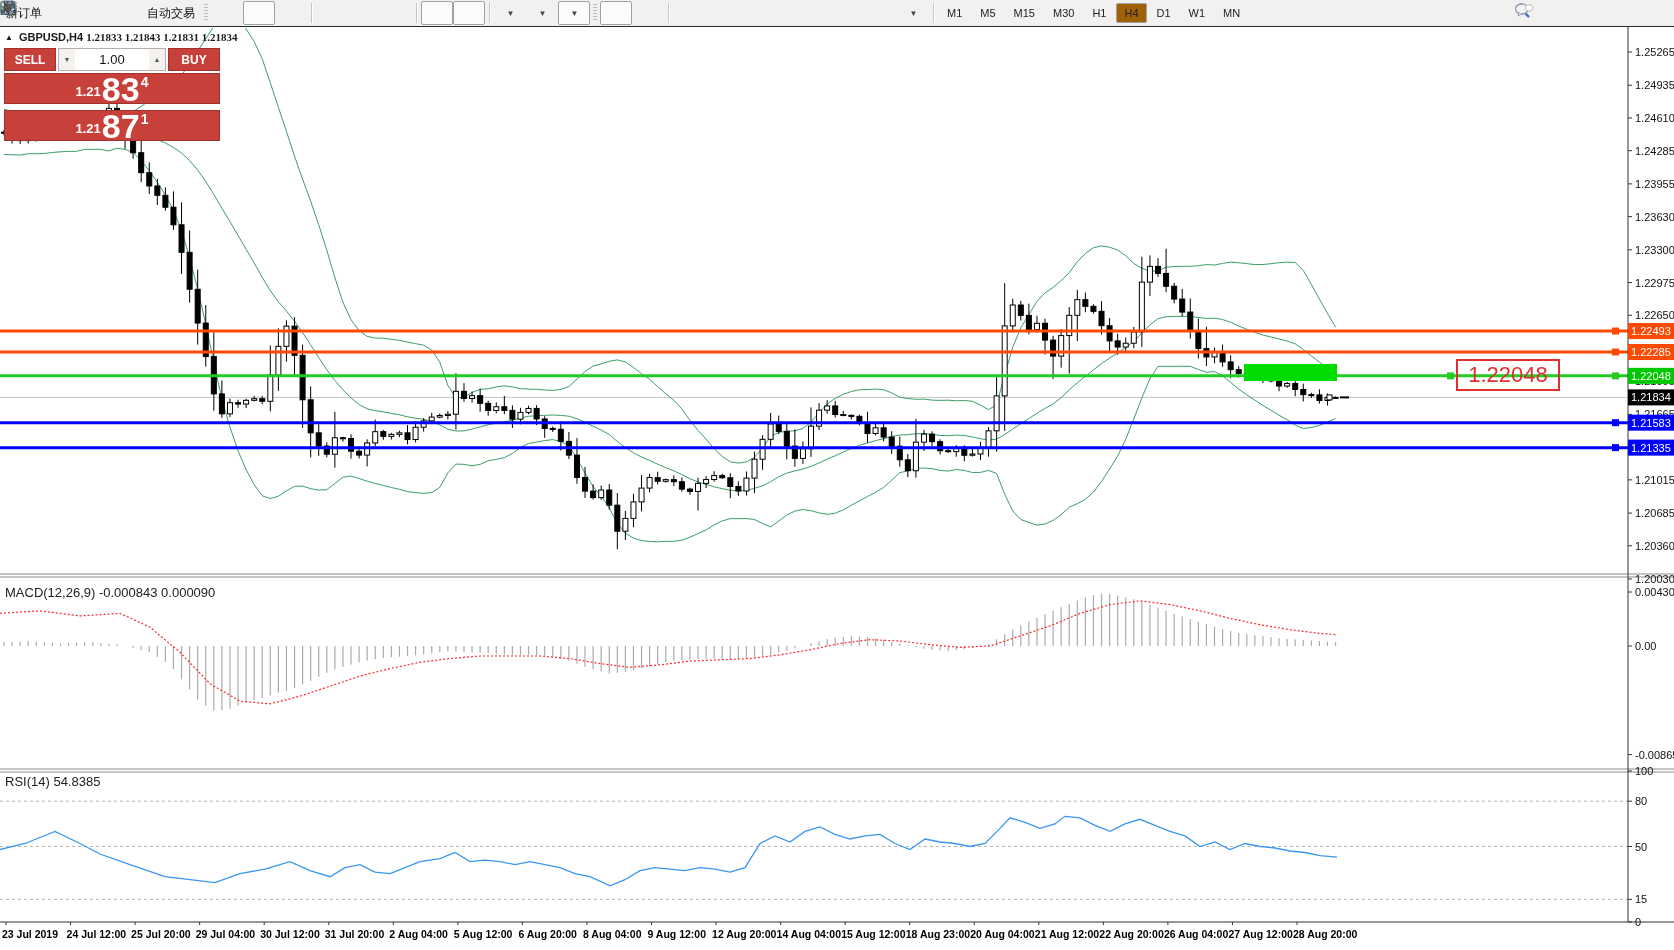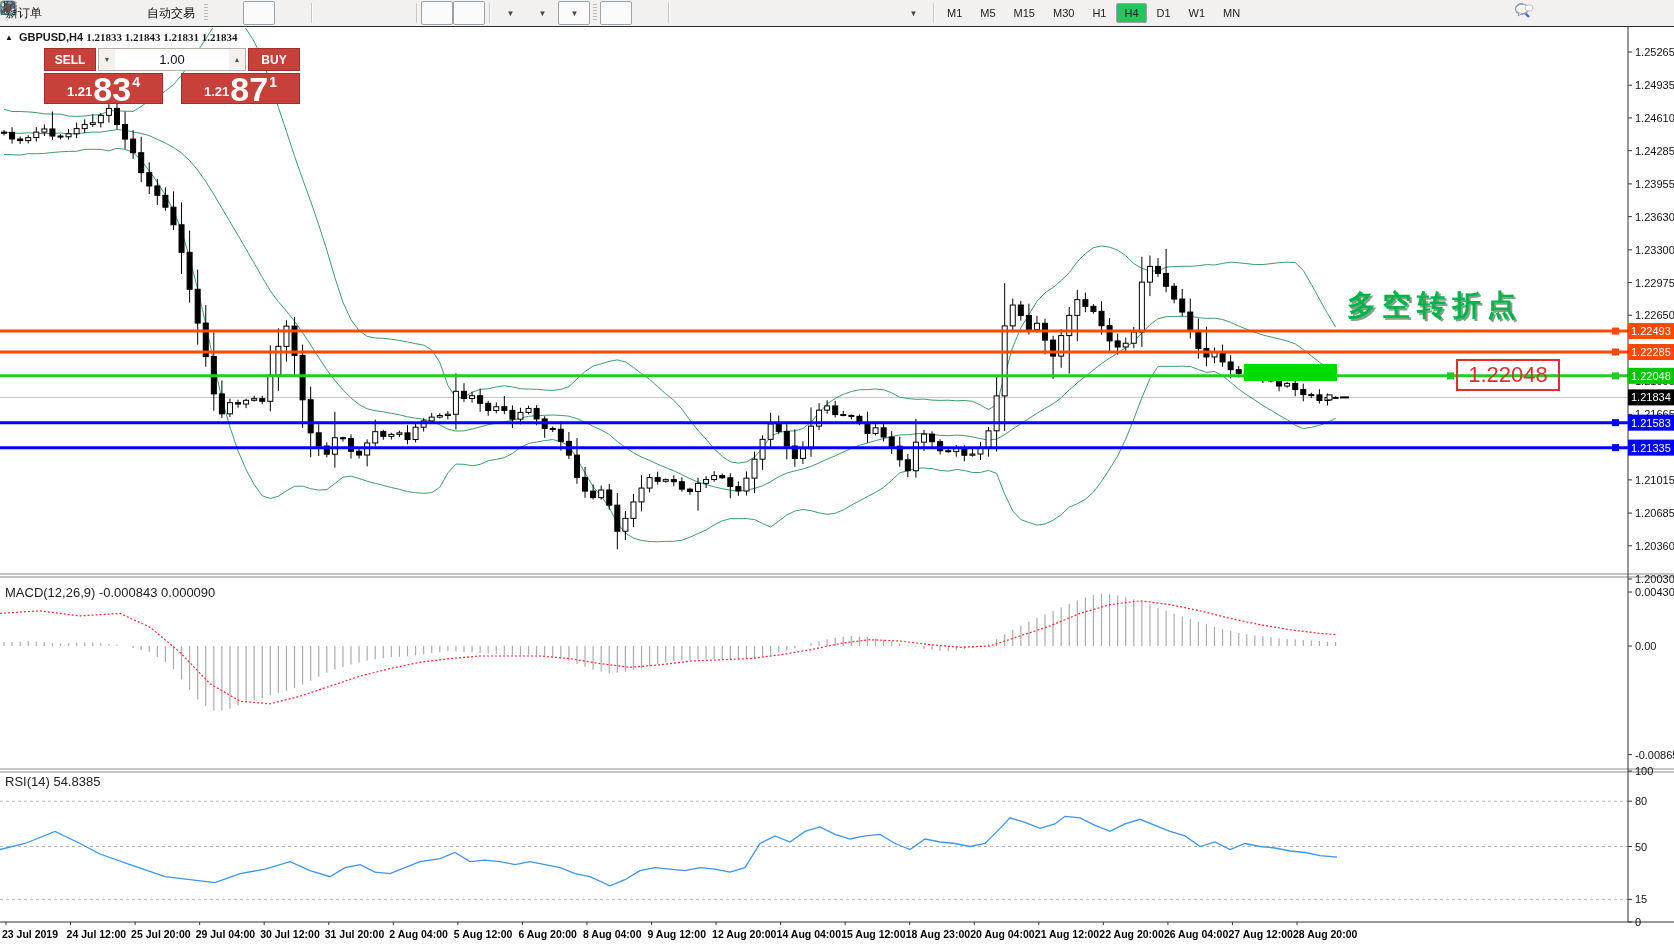--- a/index.html
+++ b/index.html
@@ -9,36 +9,36 @@
   .toolbar{position:absolute;left:0;top:0;width:1674px;height:27px;background:#f2f1ef;
            border-bottom:1px solid #2a2a2a;display:flex;align-items:center;padding-left:3px;box-sizing:border-box;}
   .tbtn{height:22px;min-width:26px;display:flex;align-items:center;justify-content:center;
         border:1px solid transparent;border-radius:2px;gap:3px;padding:0 2px;cursor:default;}
   .tbtn.active{border-color:#9aa2aa;background:#fbfbfb;}
   .tlabel{font-size:12px;color:#111;white-space:nowrap;padding-right:3px;}
   .sep{width:1px;height:20px;background:#c8c6c2;margin:0 4px;box-shadow:1px 0 0 #fff;}
   .grip{width:4px;height:18px;margin:0 3px;background:repeating-linear-gradient(180deg,#bbb 0 1px,transparent 1px 3px);}
   .caret{font-size:8px;color:#444;margin-left:1px;}
   .tf{font-size:11px;color:#222;padding:3px 7px;border:1px solid transparent;border-radius:2px;margin:0 1px;}
-  .tf.active{border-color:#9aa2aa;background:#22c55e;}
+  .tf.active{border-color:#9aa2aa;background:#a16207;}
   .tb-right{position:absolute;right:88px;top:2px;display:flex;gap:8px;}
   
   .chart{position:absolute;left:0;top:27px;width:1674px;height:923px;background:#fff;}
   svg{position:absolute;left:0;top:0;}
   .info-line{position:absolute;left:5px;top:4px;font-size:11px;font-weight:bold;color:#1a1a1a;z-index:5;}
   .info-line .tri{font-size:8px;vertical-align:1px;margin-right:3px;}
   
-  .ocp{position:absolute;left:4px;top:21px;width:256px;z-index:6;margin-left:40px;}
+  .ocp{position:absolute;left:4px;top:21px;width:216px;z-index:6;}
   .ocp-row1{display:flex;height:23px;gap:2px;}
   .ocp-btn{background:#c8403a;color:#fff;font-size:12px;font-weight:bold;flex:0 0 52px;
            display:flex;align-items:center;justify-content:center;border:1px solid #a2302c;box-sizing:border-box;}
   .stepper{flex:1;display:flex;background:#fff;border:1px solid #b7afa7;box-sizing:border-box;}
   .step-btn{width:16px;display:flex;align-items:center;justify-content:center;font-size:7px;color:#555;background:#f4f2ef;}
   .step-val{flex:1;display:flex;align-items:center;justify-content:center;font-size:13px;color:#111;}
-  .ocp-row2{display:flex;gap:18px;margin-top:2px;height:31px;}
+  .ocp-row2{display:flex;gap:6px;margin-top:2px;height:31px;flex-direction:column;}
   .pxbox{flex:1;background:#c8403a;border:1px solid #a2302c;color:#fff;display:flex;align-items:flex-end;
          justify-content:center;box-sizing:border-box;padding-bottom:1px;}
   .px-small{font-size:13px;font-weight:bold;margin:0 1px 3px 0;}
   .px-big{font-size:34px;font-weight:bold;line-height:26px;}
   .px-sup{font-size:14px;font-weight:bold;margin:0 0 12px 1px;}
   
   .cn-note{position:absolute;left:1347px;top:259px;font-size:29px;font-weight:bold;color:#00b44a;
            text-shadow:2px 2px 0 rgba(20,90,40,.55);letter-spacing:6px;z-index:4;white-space:nowrap;}
   .callout{position:absolute;left:1456px;top:332px;width:100px;height:28px;border:2px solid #e12f2f;
            color:#e12f2f;font-size:22px;display:flex;align-items:center;justify-content:center;z-index:4;}
@@ -920,18 +920,17 @@
           <span class="px-sup">4</span>
         </div>
         <div class="pxbox">
           <span class="px-small">1.21</span>
           <span class="px-big">87</span>
           <span class="px-sup">1</span>
         </div>
       </div>
     </div>
 
-    <div class="cn-note">多空转折点</div>
     <div class="callout">1.22048</div>
     <div class="ind-label" style="left:5px;top:558px;">MACD(12,26,9) -0.000843 0.000090</div>
     <div class="ind-label" style="left:5px;top:747px;">RSI(14) 54.8385</div>
   </div>
 </div>
 
 </body></html>

